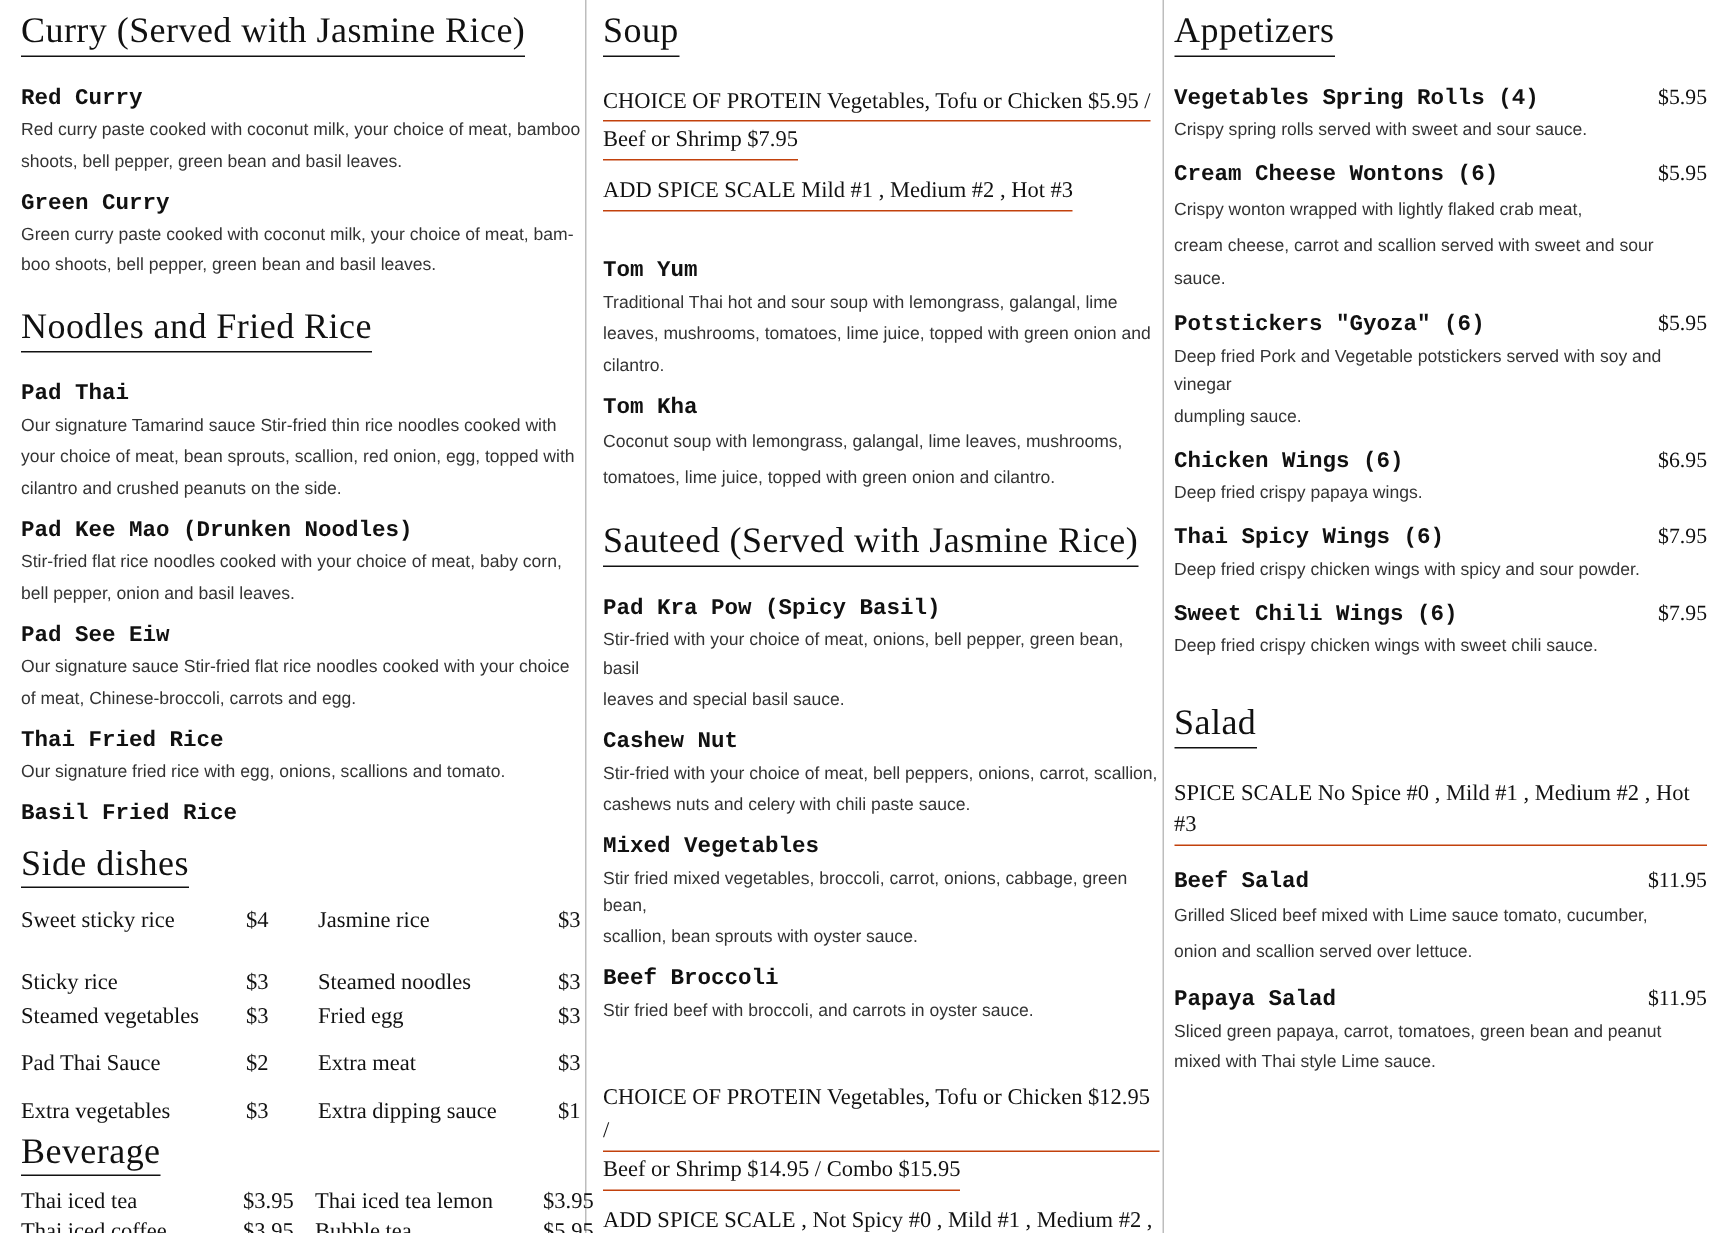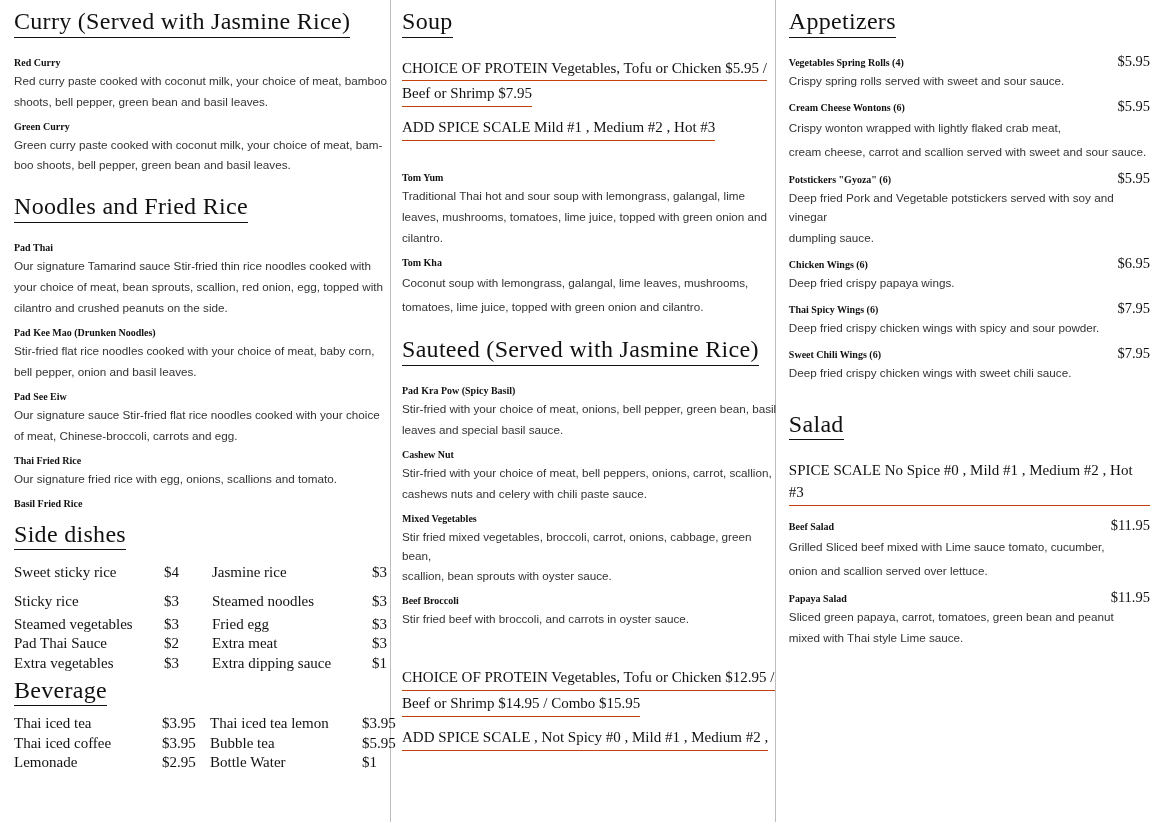--- a/index.html
+++ b/index.html
@@ -13,21 +13,21 @@
     height: 822px;
     font-family: "Liberation Sans", sans-serif;
     color: #111111;
     position: relative;
     overflow: hidden;
   }
   .page {
     display: flex;
     width: 1150px;
     height: 822px;
-    padding: 8px 0 0 14px;
+    padding: 8px 12px 0 14px;
   }
   .col {
     position: relative;
   }
   .col-left   { width: 380px; padding-right: 6px; }
   .col-mid    { width: 392px; padding-left: 8px; }
   .col-right  { width: 378px; padding-left: 10px; }
 
   .divider {
     position: absolute;
@@ -45,22 +45,22 @@
     font-weight: normal;
     letter-spacing: 0.3px;
     margin: 0 0 10px 0;
     padding-bottom: 1px;
     display: inline-block;
     border-bottom: 1.5px solid #111;
     line-height: 1.15;
   }
   h1.section.tight { margin-bottom: 8px; }
   .item-name {
-    font-family: Liberation Serif, serif;
-    font-size: 10px;
+    font-family: Liberation Mono, monospace;
+    font-size: 15px;
     font-weight: bold;
     margin: 9px 0 3px 0;
     line-height: 1.2;
   }
   .item-desc {
     font-size: 11.7px;
     color: #333;
     line-height: 1.62;
     margin: 0 0 2px 0;
     font-family: "Liberation Sans", sans-serif;
@@ -95,21 +95,21 @@
   .spacer-sm { height: 8px; }
   .spacer-md { height: 16px; }
   .spacer-lg { height: 26px; }
 
   
   .grid2 {
     display: grid;
     grid-template-columns: 150px 48px 160px 40px;
     font-family: "Liberation Serif", serif;
     font-size: 15px;
-    row-gap: 0px;
+    row-gap: 12px;
     line-height: 1.9;
   }
   .grid2 .c-name { white-space: nowrap; }
   .grid2 .c-price { white-space: nowrap; }
   .grid2.tight { line-height: 1.28; }
   .beverage-grid {
     display: grid;
     grid-template-columns: 148px 48px 152px 40px;
     font-family: "Liberation Serif", serif;
     font-size: 15px;

